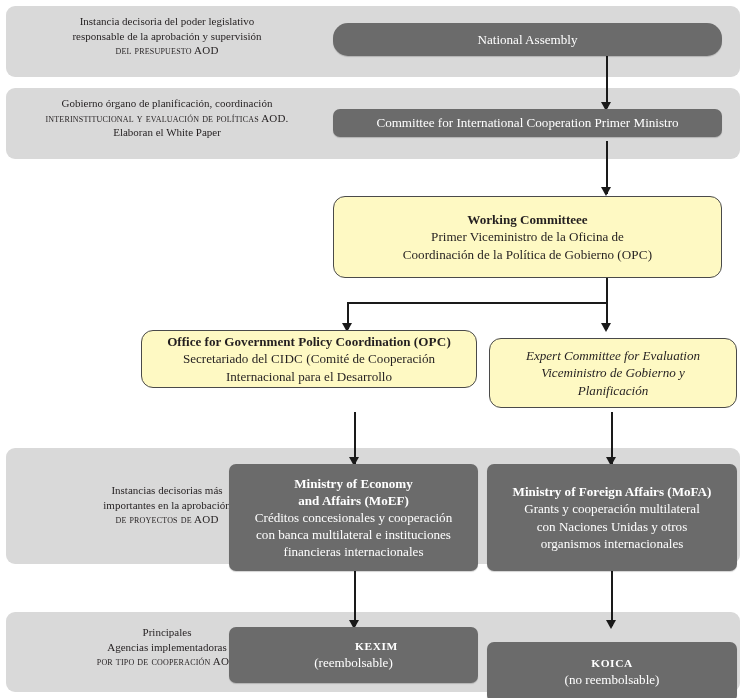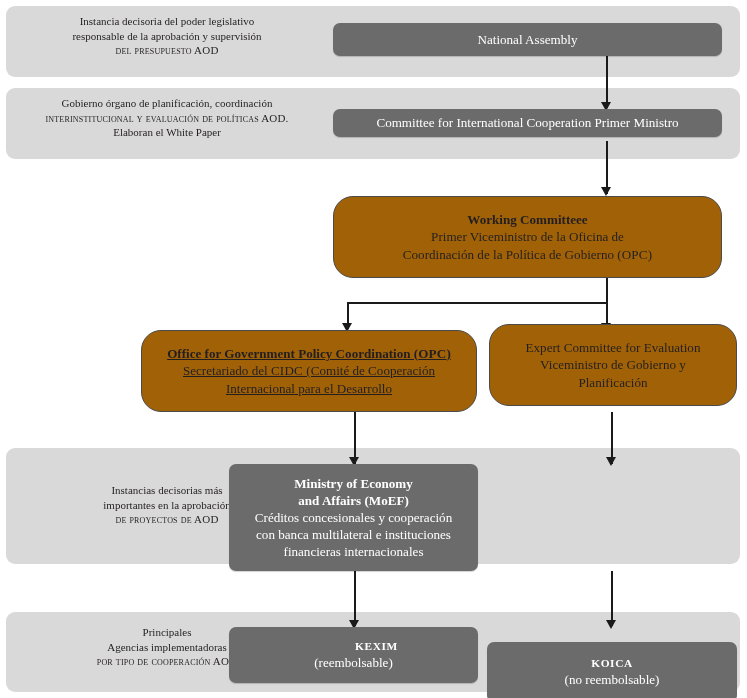--- a/index.html
+++ b/index.html
@@ -32,22 +32,22 @@
     align-items:center;justify-content:center;
     text-align:center;line-height:1.3;font-size:13.1px;
     box-shadow:0 1px 1px rgba(0,0,0,.18);
     padding:3px 8px;box-sizing:border-box;
   }
   .darkbox .ln{display:block;white-space:nowrap;}
   .darkbox .b{font-weight:bold;}
 
   
   .whitebox{
-    position:absolute;background:#a16207;border:1px solid #4a4a4a;
-    border-radius:20px;color:#231f20;
+    position:absolute;background:#fef9c3;border:1px solid #4a4a4a;
+    border-radius:12px;color:#231f20;
     display:flex;flex-direction:column;
     align-items:center;justify-content:center;
     text-align:center;line-height:1.34;font-size:13.1px;
     padding:0 8px;box-sizing:border-box;
   }
   .whitebox .ln{display:block;white-space:nowrap;}
   .whitebox .b{font-weight:bold;}
 
   
   .vline{position:absolute;width:1.6px;background:#1a1a1a;}
@@ -111,54 +111,60 @@
 
   <div class="vline" style="left:611px;top:412px;height:52px;"></div>
   <div class="arrowhead" style="left:606px;top:457px;"></div>
 
   <div class="vline" style="left:354px;top:571px;height:55px;"></div>
   <div class="arrowhead" style="left:349px;top:620px;"></div>
 
   <div class="vline" style="left:611px;top:571px;height:55px;"></div>
   <div class="arrowhead" style="left:606px;top:620px;"></div>
 
-  <div class="darkbox" style="left:333px;top:23px;width:389px;height:33px;">
+  <div class="darkbox" style="left:333px;top:23px;width:389px;height:33px;border-radius:15px;">
     <span class="ln">National Assembly</span>
   </div>
 
   <div class="darkbox" style="left:333px;top:109px;width:389px;height:28px;">
     <span class="ln">Committee for International Cooperation Primer Ministro</span>
   </div>
 
   <div class="whitebox" style="left:333px;top:196px;width:389px;height:82px;">
     <span class="ln b">Working Committeee</span>
     <span class="ln">Primer Viceministro de la Oficina de</span>
     <span class="ln sc-wrap">Coordinación de la Política de Gobierno (<span class="sc">OPC</span>)</span>
   </div>
 
-  <div class="whitebox" style="left:141px;top:330px;width:336px;height:82px;text-decoration:underline;">
+  <div class="whitebox" style="left:141px;top:330px;width:336px;height:58px;">
     <span class="ln b">Office for Government Policy Coordination (<span class="sc">OPC</span>)</span>
     <span class="ln">Secretariado del <span class="sc">CIDC</span> (Comité de Cooperación</span>
     <span class="ln">Internacional para el Desarrollo</span>
   </div>
 
-  <div class="whitebox" style="left:489px;top:324px;width:248px;height:82px;">
+  <div class="whitebox" style="left:489px;top:338px;width:248px;height:70px;font-style:italic;">
     <span class="ln">Expert Committee for Evaluation</span>
     <span class="ln">Viceministro de Gobierno y</span>
     <span class="ln">Planificación</span>
   </div>
 
   <div class="darkbox" style="left:229px;top:464px;width:249px;height:107px;">
     <span class="ln b">Ministry of Economy</span>
     <span class="ln b">and Affairs (MoEF)</span>
     <span class="ln">Créditos concesionales y cooperación</span>
     <span class="ln">con banca multilateral e instituciones</span>
     <span class="ln">financieras internacionales</span>
   </div>
 
+  <div class="darkbox" style="left:487px;top:464px;width:250px;height:107px;">
+    <span class="ln b">Ministry of Foreign Affairs (MoFA)</span>
+    <span class="ln">Grants y cooperación multilateral</span>
+    <span class="ln">con Naciones Unidas y otros</span>
+    <span class="ln">organismos internacionales</span>
+  </div>
 
   <div class="darkbox" style="left:229px;top:627px;width:249px;height:56px;">
     <span class="ln b sc" style="font-size:11.4px;letter-spacing:.6px;margin-left:46px;">KEXIM</span>
     <span class="ln">(reembolsable)</span>
   </div>
 
   <div class="darkbox" style="left:487px;top:642px;width:250px;height:60px;">
     <span class="ln b sc" style="font-size:11.4px;letter-spacing:.6px;">KOICA</span>
     <span class="ln">(no reembolsable)</span>
   </div>

